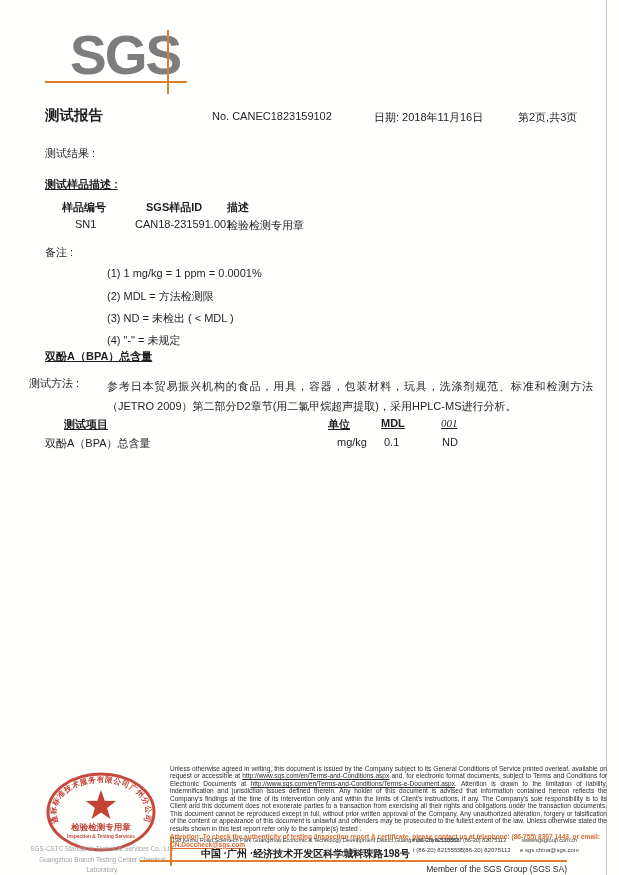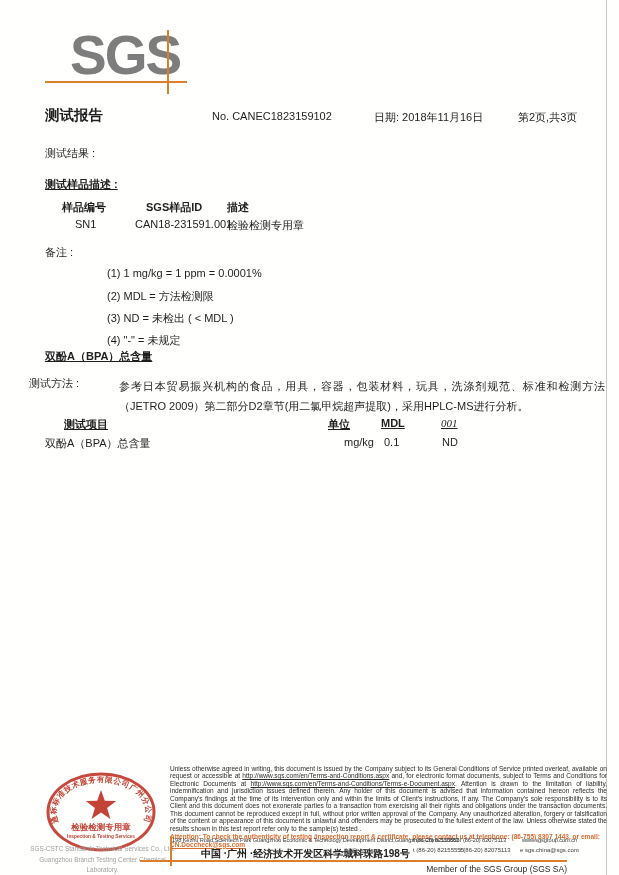--- a/index.html
+++ b/index.html
@@ -33,26 +33,26 @@
 
   .sh0 { left:62px; top:200px; } .sh1 { left:146px; top:200px; } .sh2 { left:227px; top:200px; }
   .sc0 { left:75px; top:218px; } .sc1 { left:135px; top:218px; } .sc2 { left:227px; top:218px; }
 
   .notes-label { left:45px; top:245px; }
   .note0 { left:107px; top:267px; } .note1 { left:107px; top:289px; }
   .note2 { left:107px; top:311px; } .note3 { left:107px; top:333px; }
 
   .bpa-title { left:45px; top:349px; }
   .method-label { left:29px; top:376px; }
-  .method-text { left:107px; top:376px; width:486px; line-height:20px; text-align:justify;margin-left:12px; }
+  .method-text { left:107px; top:376px; width:486px; line-height:20px; text-align:justify; }
 
   .rh0 { left:64px; top:417px; } .rh1 { left:328px; top:417px; }
   .rh2 { left:381px; top:417px; }
   .rh3 { left:441px; top:417px; font-family:"Liberation Serif",serif; font-style:italic; }
-  .rc0 { left:45px; top:436px; } .rc1 { left:344px; top:436px; }
+  .rc0 { left:45px; top:436px; } .rc1 { left:337px; top:436px; }
   .rc2 { left:384px; top:436px; } .rc3 { left:442px; top:436px; }
 
   
   .stamp-svg { left:36px; top:766px; }
   .stamp-svg text { font-family:"Liberation Sans","DejaVu Sans",sans-serif; }
   .company-lines { left:30px; top:844px; width:145px; text-align:center;
                    color:#9f9f9f; font-size:6.4px; line-height:10.5px; }
   .disclaimer { left:170px; top:765px; width:437px; font-size:6.55px;
                 line-height:7.45px; text-align:justify; color:#2b2b2b; }
   .disclaimer .link { text-decoration:underline; }

